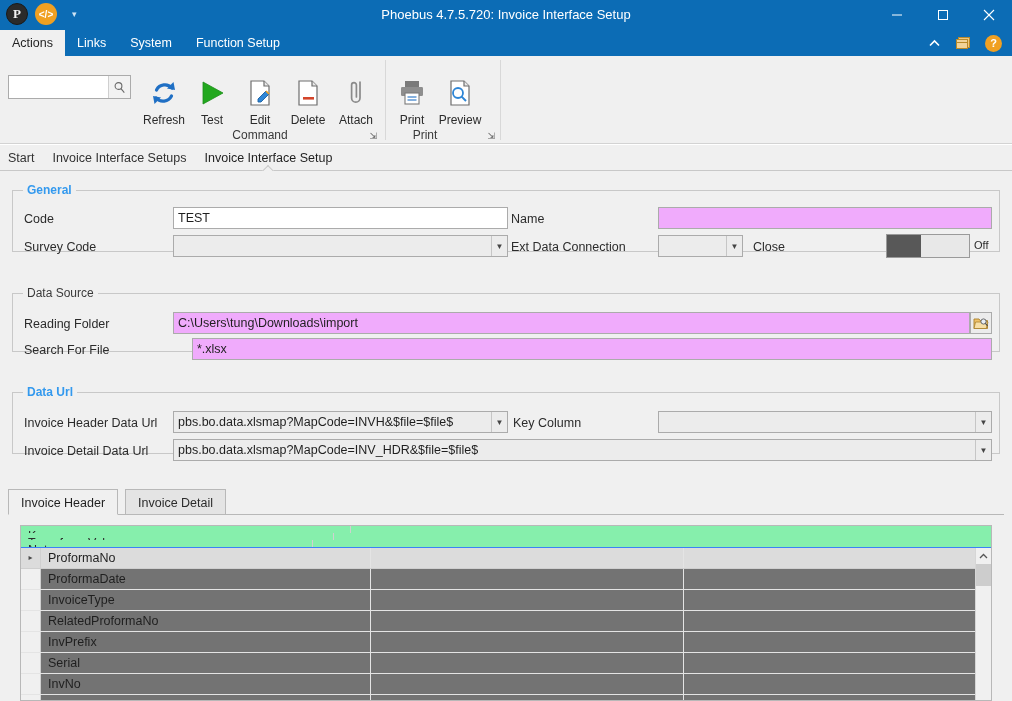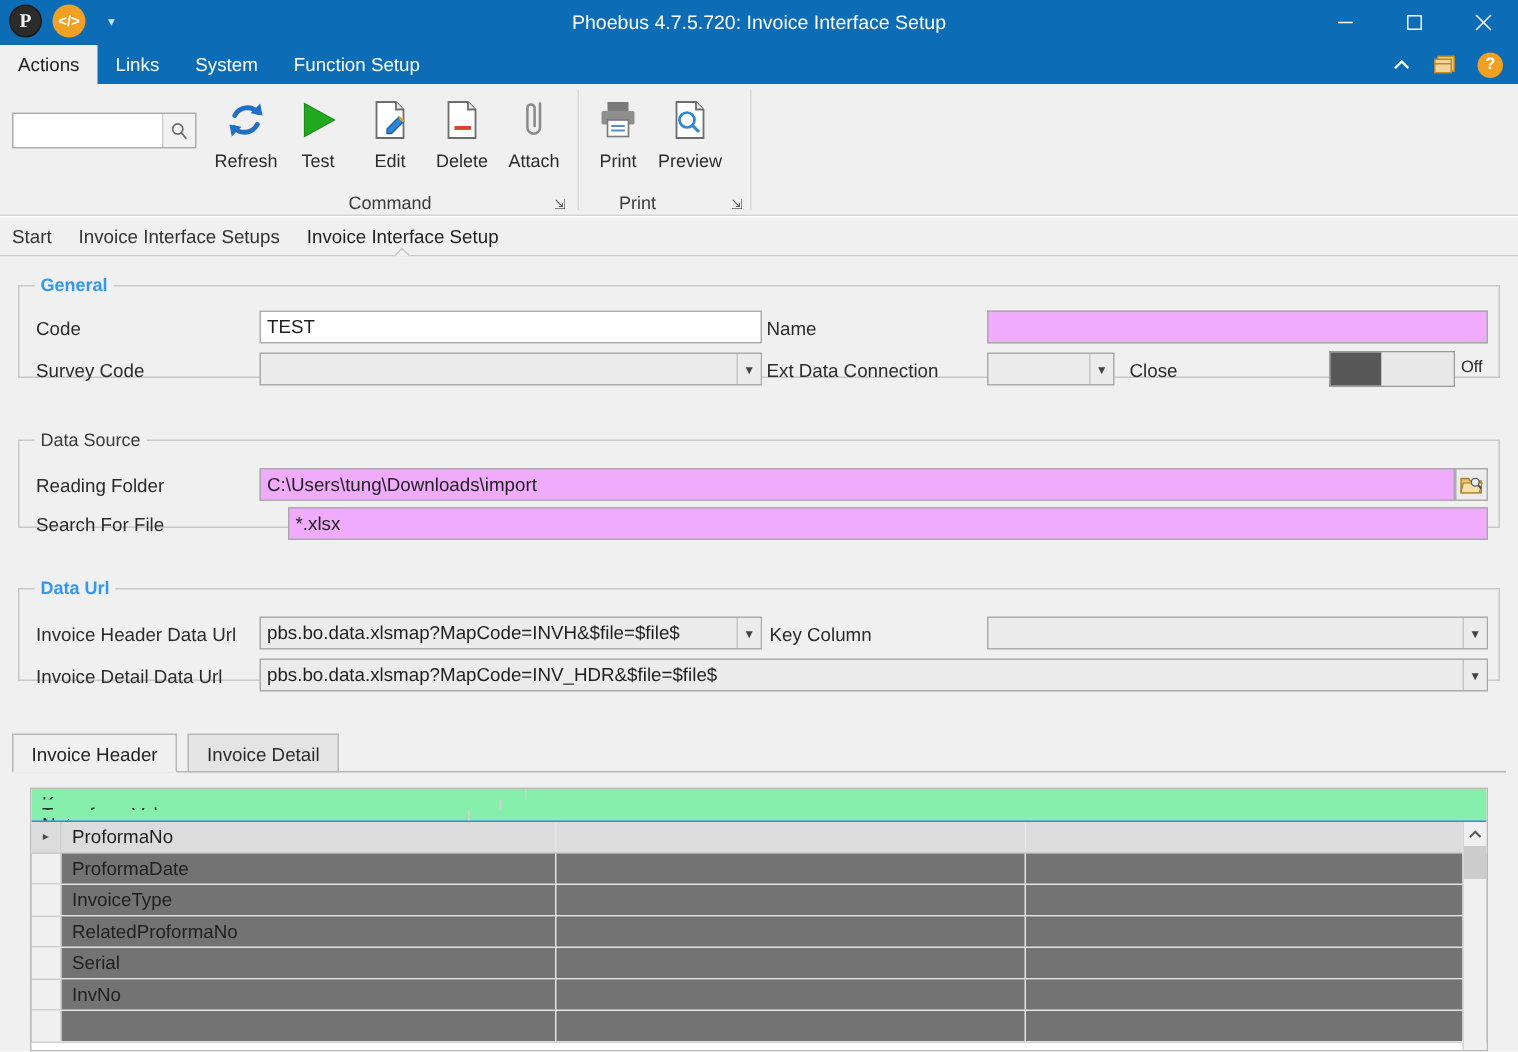--- a/index.html
+++ b/index.html
@@ -93,21 +93,21 @@
     border: 1px solid #ABABAB; background: #ffffff;
     display: flex;
   }
   .searchbox .sfield { flex: 1; }
   .searchbox .sbtn {
     width: 22px; border-left: 1px solid #CFCFCF;
     background: #F2F2F2;
     display: flex; align-items: center; justify-content: center;
   }
   .rgroup { position: absolute; top: 0; height: 88px; }
-  .rgroup .items { display: flex; height: 68px; align-items: flex-start; }
+  .rgroup .items { display: flex; height: 68px; align-items: flex-start; margin-top: 13px; }
   .rbtn {
     width: 48px; padding-top: 5px;
     display: flex; flex-direction: column; align-items: center;
   }
   .rbtn .ico { height: 38px; display: flex; align-items: center; justify-content: center; }
   .rbtn .lbl { font-size: 12px; color: #2b2b2b; margin-top: 1px; }
   .rgroup .gtitle {
     position: absolute; bottom: 2px; left: 0; width: 100%;
     text-align: center; font-size: 12px; color: #3a3a3a;
   }
@@ -557,20 +557,26 @@
         <div class="gc" style="width:292px;"></div>
       </div>
 
       <div class="grow">
         <div class="gc indic"></div>
         <div class="gc" style="width:330px;">RelatedProformaNo</div>
         <div class="gc" style="width:313px;"></div>
         <div class="gc" style="width:292px;"></div>
       </div>
 
+      <div class="grow">
+        <div class="gc indic"></div>
+        <div class="gc" style="width:330px;">InvPrefix</div>
+        <div class="gc" style="width:313px;"></div>
+        <div class="gc" style="width:292px;"></div>
+      </div>
 
       <div class="grow">
         <div class="gc indic"></div>
         <div class="gc" style="width:330px;">Serial</div>
         <div class="gc" style="width:313px;"></div>
         <div class="gc" style="width:292px;"></div>
       </div>
 
       <div class="grow">
         <div class="gc indic"></div>

